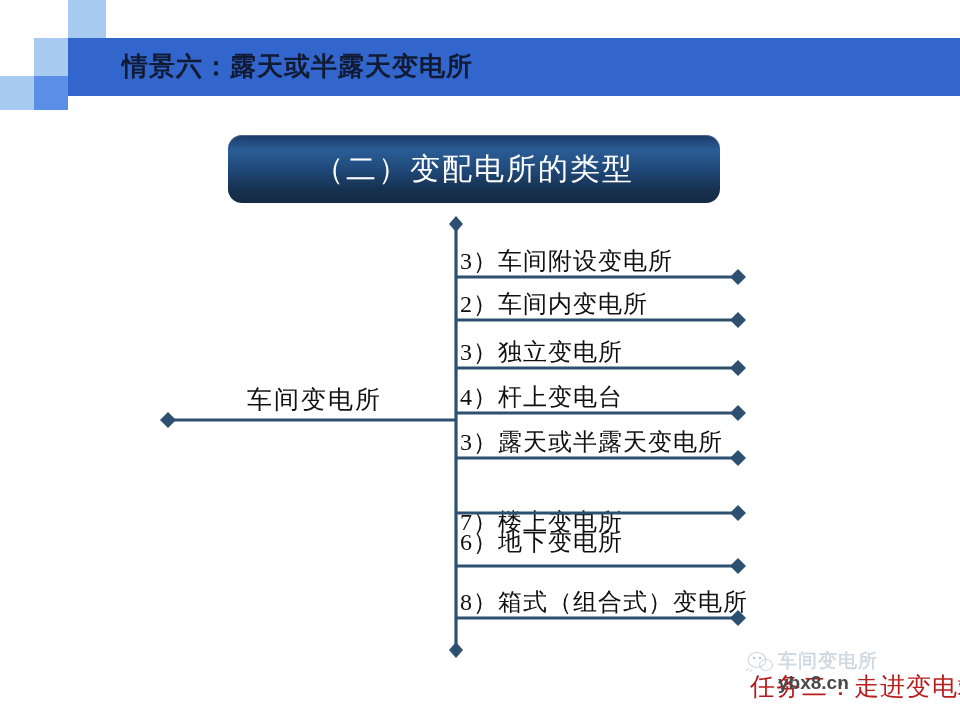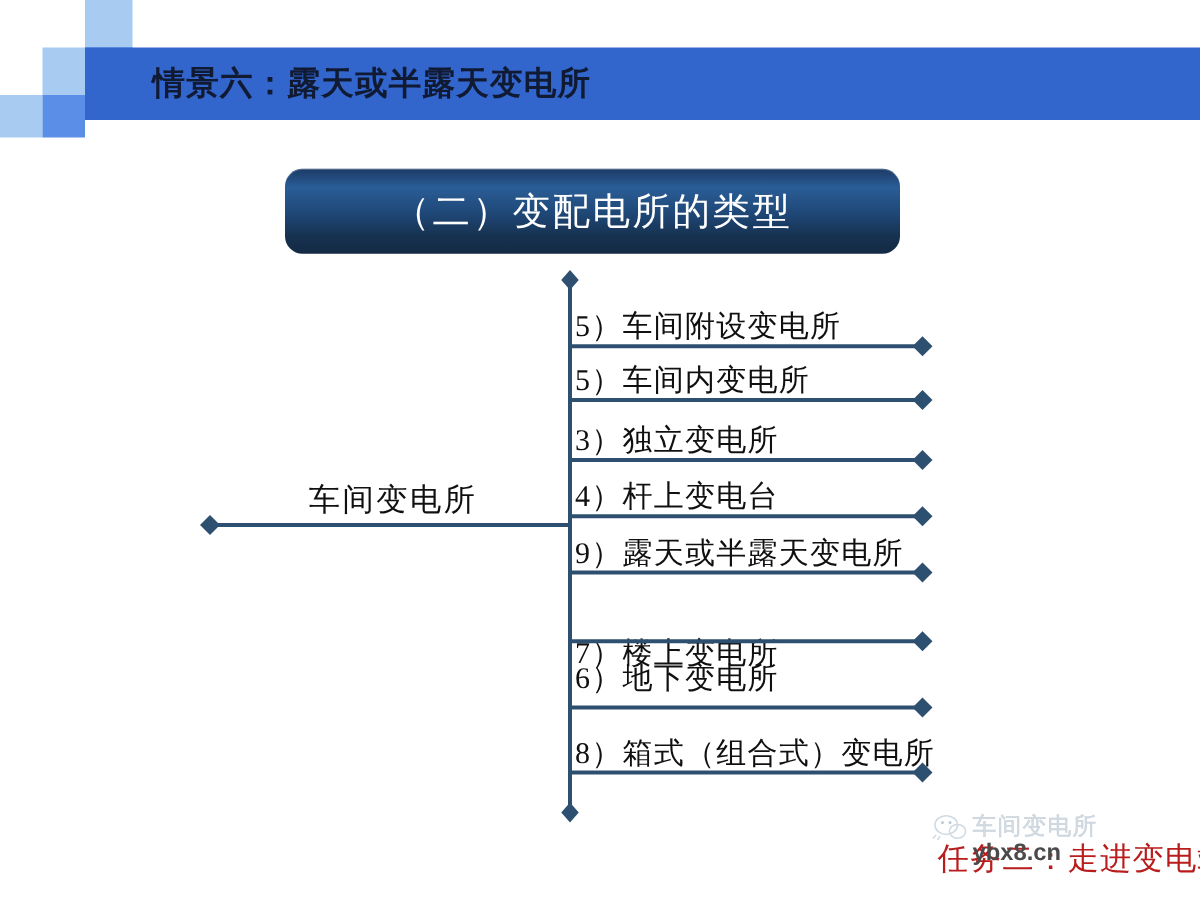--- a/index.html
+++ b/index.html
@@ -209,25 +209,25 @@
       <line x1="456" y1="566" x2="738" y2="566"></line>
       <polygon points="738,558 746,566 738,574 730,566" stroke="none"></polygon>
 
       <line x1="456" y1="618" x2="738" y2="618"></line>
       <polygon points="738,610 746,618 738,626 730,618" stroke="none"></polygon>
     </g>
   </svg>
 
   <div class="root-label" style="left:247px; top:383px;">车间变电所</div>
 
-  <div class="branch-label" style="left:460px; top:245px;">5）车间附设变电所</div>
-  <div class="branch-label" style="left:460px; top:288px;">5）车间内变电所</div>
+  <div class="branch-label" style="left:460px; top:245px;">3）车间附设变电所</div>
+  <div class="branch-label" style="left:460px; top:288px;">2）车间内变电所</div>
   <div class="branch-label" style="left:460px; top:336px;">3）独立变电所</div>
   <div class="branch-label" style="left:460px; top:381px;">4）杆上变电台</div>
-  <div class="branch-label" style="left:460px; top:426px;">9）露天或半露天变电所</div>
+  <div class="branch-label" style="left:460px; top:426px;">3）露天或半露天变电所</div>
   <div class="branch-label" style="left:460px; top:481px;margin-top:45px;">6）地下变电所</div>
   <div class="branch-label" style="left:460px; top:506px;">7）楼上变电所</div>
   <div class="branch-label" style="left:460px; top:586px;">8）箱式（组合式）变电所</div>
 
   <div class="watermark">
     <svg class="wm-chat-icon" viewBox="0 0 28 22">
       <ellipse cx="11" cy="10" rx="9" ry="7.5" fill="none" stroke="#cfd9e2" stroke-width="1.2"></ellipse>
       <ellipse cx="20" cy="15" rx="6.5" ry="5.5" fill="none" stroke="#cfd9e2" stroke-width="1.2"></ellipse>
       <circle cx="8" cy="8" r="1.2" fill="#bcc9d4"></circle>
       <circle cx="14" cy="8" r="1.2" fill="#bcc9d4"></circle>

